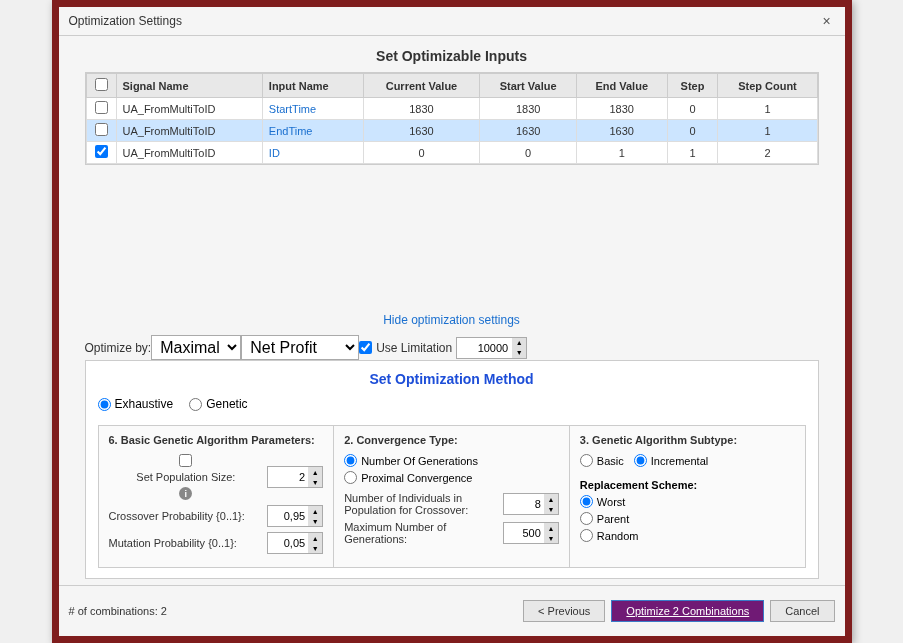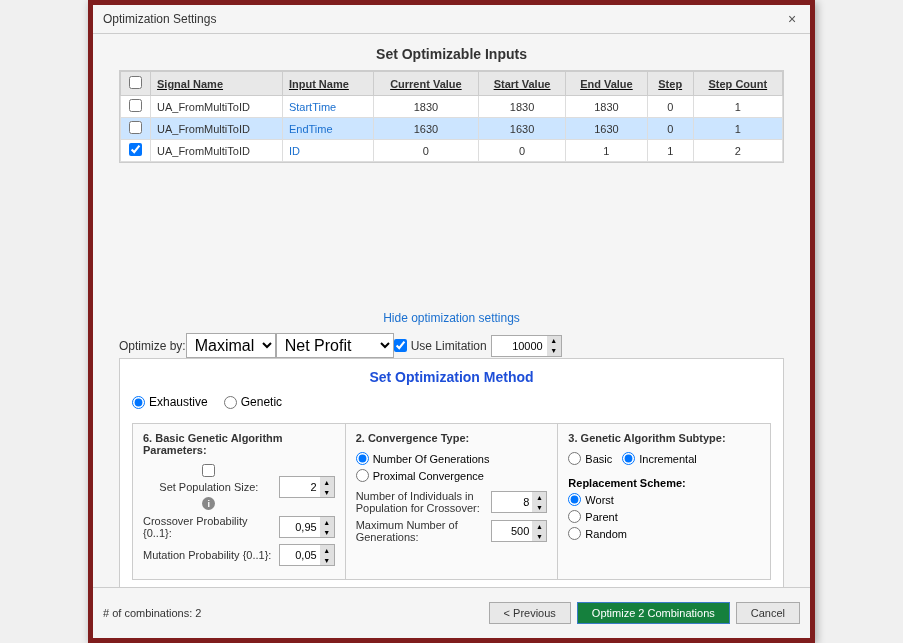--- a/index.html
+++ b/index.html
@@ -6,24 +6,24 @@
     body {
       font-family: 'Segoe UI', Arial, sans-serif;
       font-size: 12px;
       background: #f0f0f0;
       display: flex;
       align-items: center;
       justify-content: center;
       min-height: 100vh;
     }
     .dialog {
-      width: 727px;
+      width: 800px;
       height: 643px;
       background: #f5f5f5;
-      border: 5px solid #7f1d1d;
+      border: 7px solid #7f1d1d;
       box-shadow: 2px 2px 8px rgba(0,0,0,0.3);
       display: flex;
       flex-direction: column;
       position: relative;
       justify-content: flex-end;
     }
     .title-bar {
       background: #f5f5f5;
       border-bottom: 1px solid #ccc;
       padding: 6px 10px;
@@ -60,21 +60,20 @@
     .table-wrapper {
       border: 1px solid #ccc;
       background: #fff;
     }
     table {
       width: 100%;
       border-collapse: collapse;
     }
     thead tr {
       background: #e8e8e8;
-      text-decoration: underline;
     }
     thead th {
       border: 1px solid #ccc;
       padding: 4px 6px;
       text-align: center;
       font-weight: 600;
       font-size: 11px;
       color: #333;
     }
     thead th:first-child {
@@ -274,23 +273,24 @@
     }
     .btn {
       padding: 4px 14px;
       font-size: 11px;
       border: 1px solid #aaa;
       background: #e8e8e8;
       cursor: pointer;
       color: #333;
     }
     .btn-primary {
-      background: #15803d;
+      background: #701a75;
       color: #fff;
       border: 1px solid #3a7bc8;
+      text-decoration: underline;
     }
     .checkbox-wrapper {
       display: flex;
       align-items: center;
       gap: 4px;
       flex-direction: column;
     }
     .info-icon {
       display: inline-flex;
       align-items: center;

